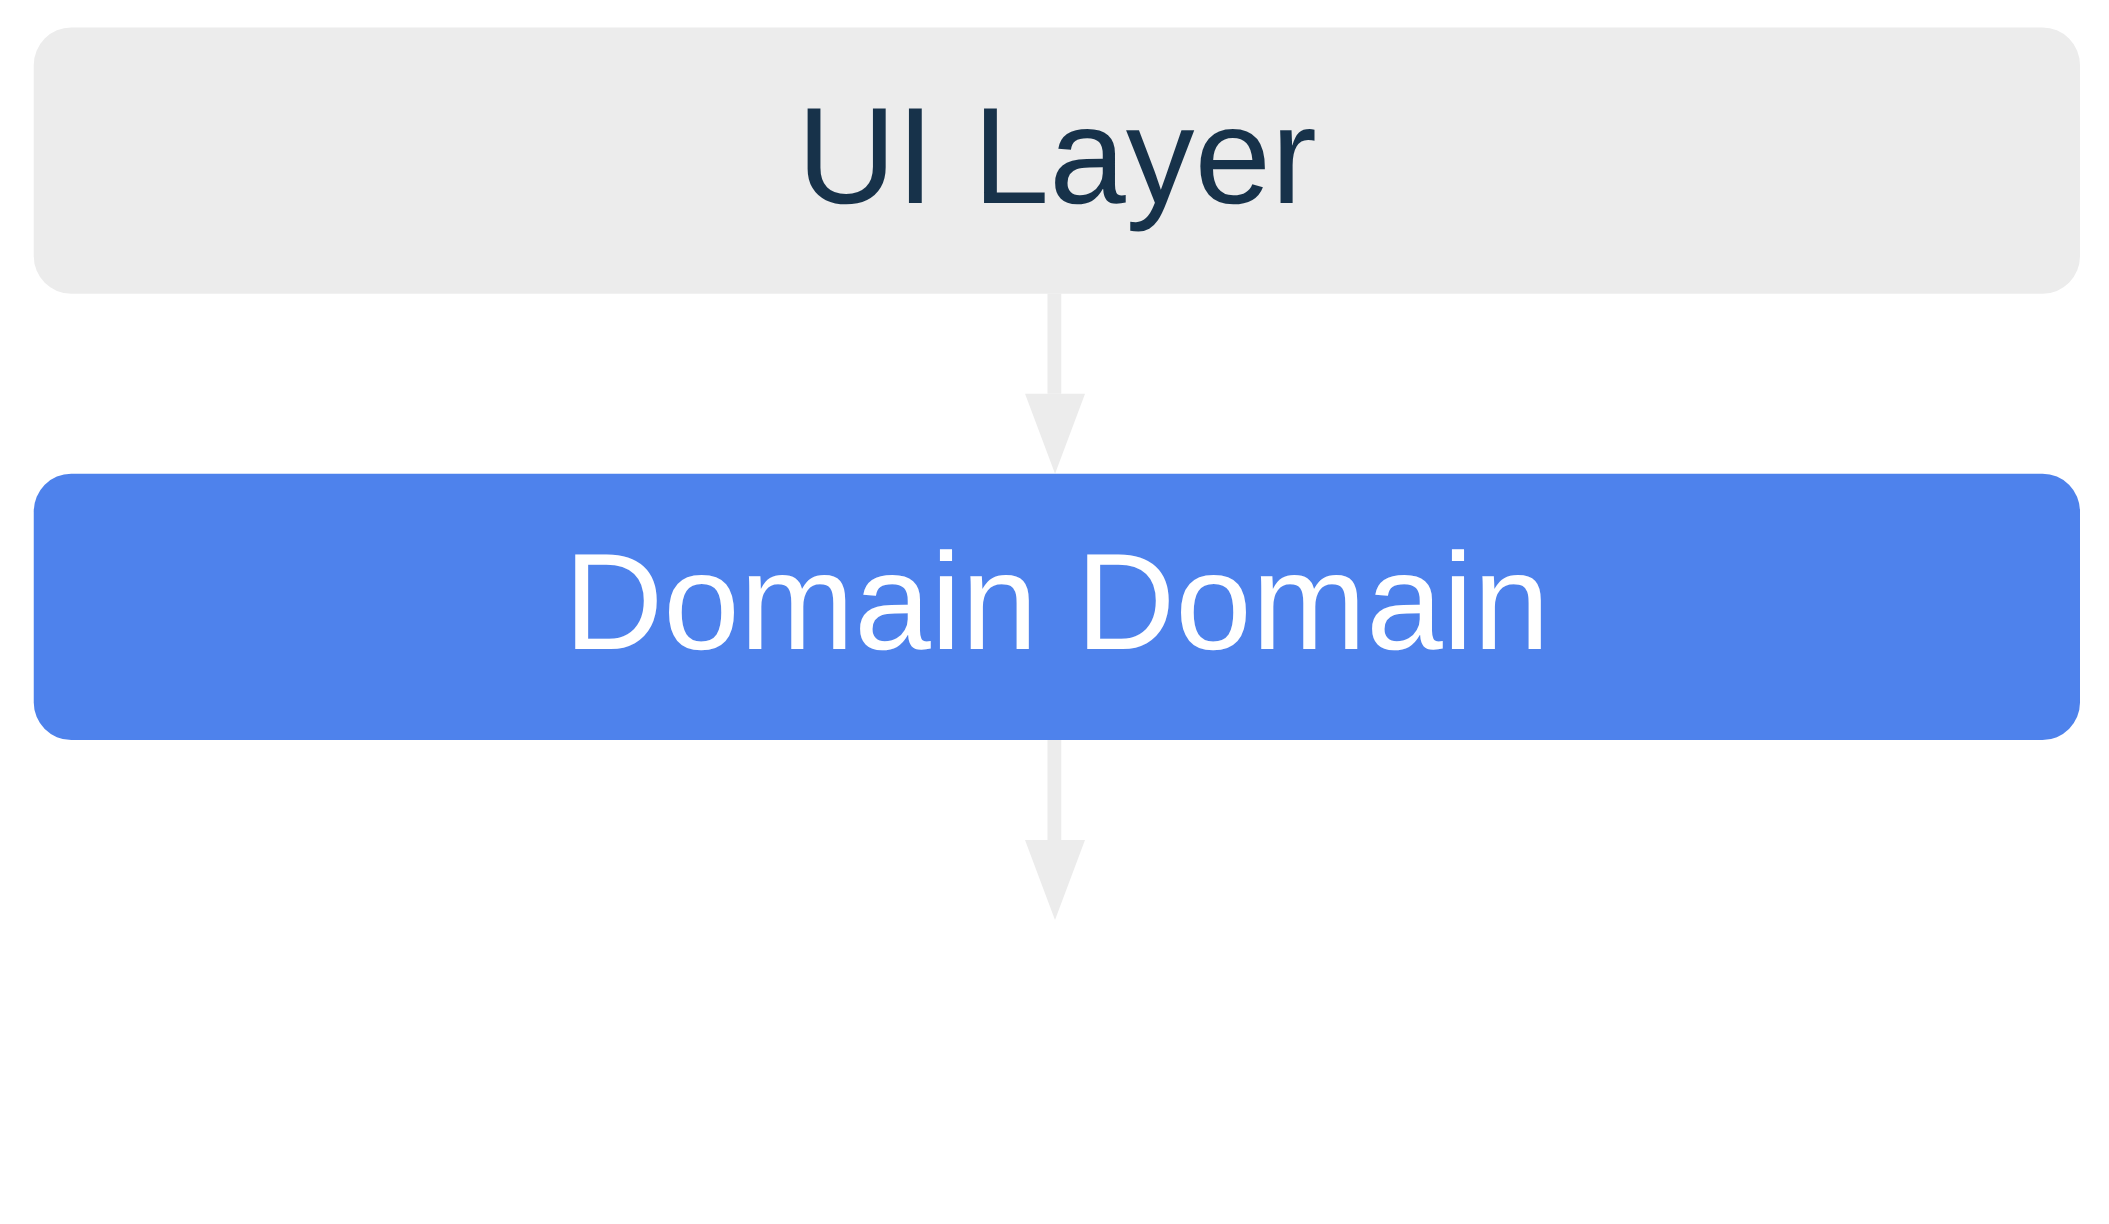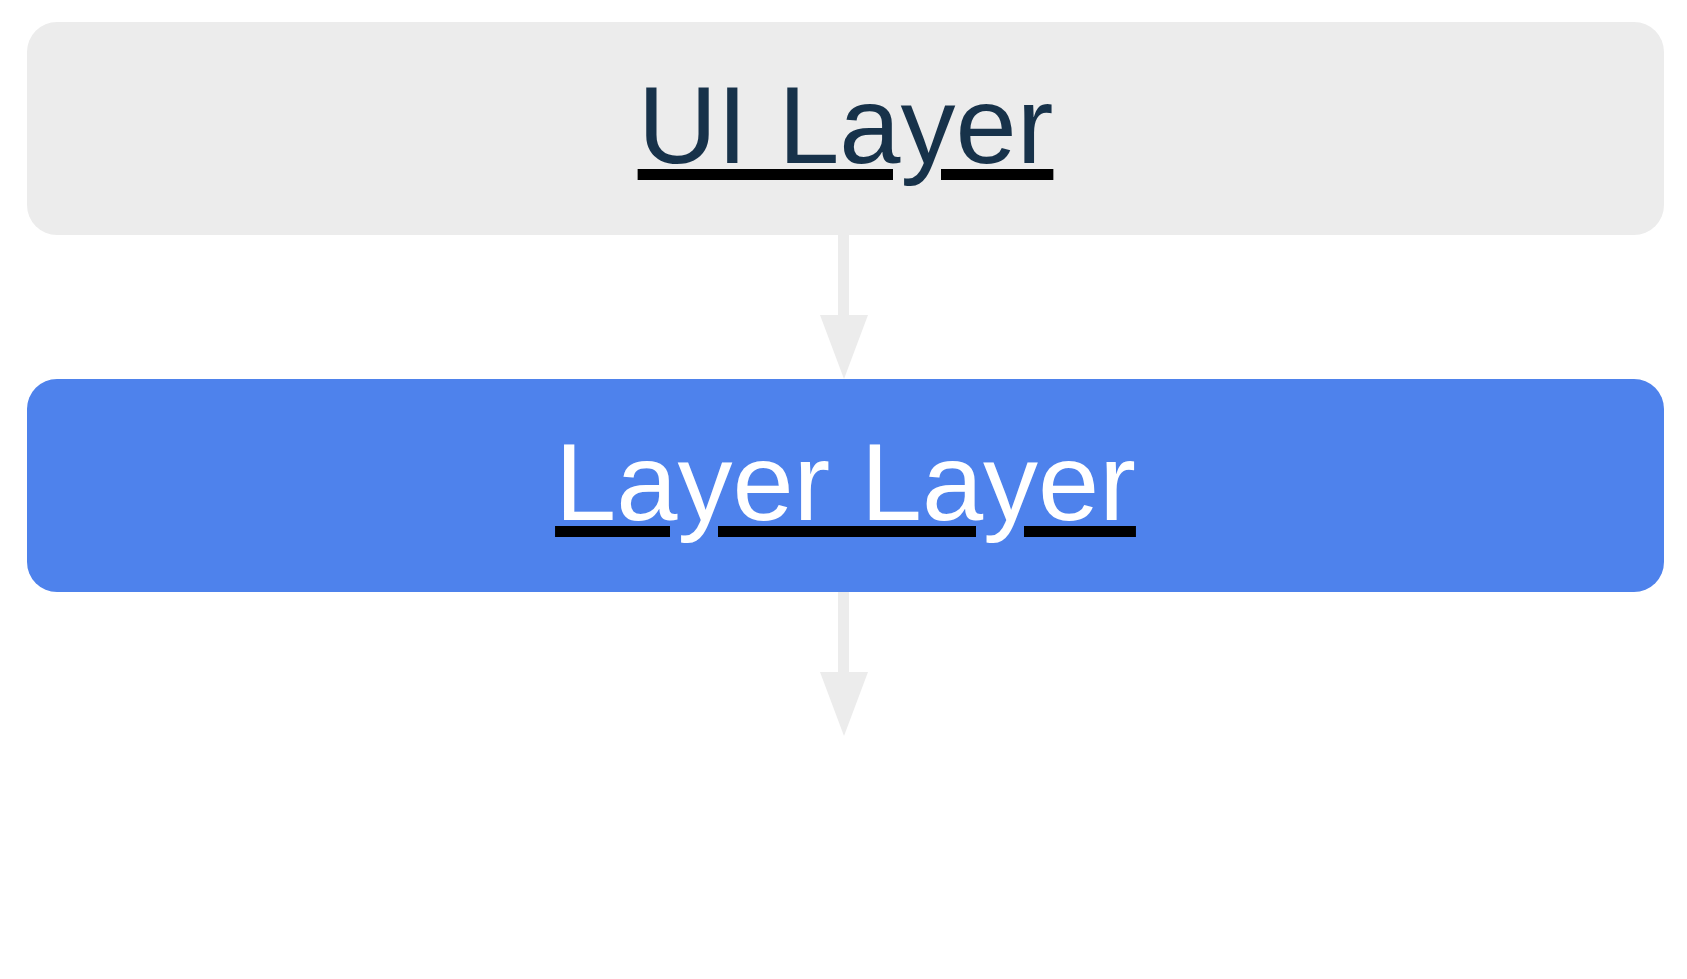--- a/index.html
+++ b/index.html
@@ -21,21 +21,20 @@
   }
   .layer-box {
     margin-left: 27px;
     margin-right: 23px;
     height: 213px;
     border-radius: 30px;
     display: flex;
     align-items: center;
     justify-content: center;
     flex: 0 0 auto;
-    text-decoration: underline;
   }
   .layer-box.neutral {
     background: #ececec;
   }
   .layer-box.accent {
     background: #4e82ec;
   }
   .layer-label {
     font-size: 110px;
     line-height: 1;
@@ -78,21 +77,21 @@
   <div class="layer-box neutral">
     <span class="layer-label">UI Layer</span>
   </div>
 
   <div class="arrow">
     <div class="shaft"></div>
     <div class="head"></div>
   </div>
 
   <div class="layer-box accent">
-    <span class="layer-label">Layer Layer</span>
+    <span class="layer-label">Domain Domain</span>
   </div>
 
   <div class="arrow">
     <div class="shaft"></div>
     <div class="head"></div>
   </div>
 
 
 </div>
 

